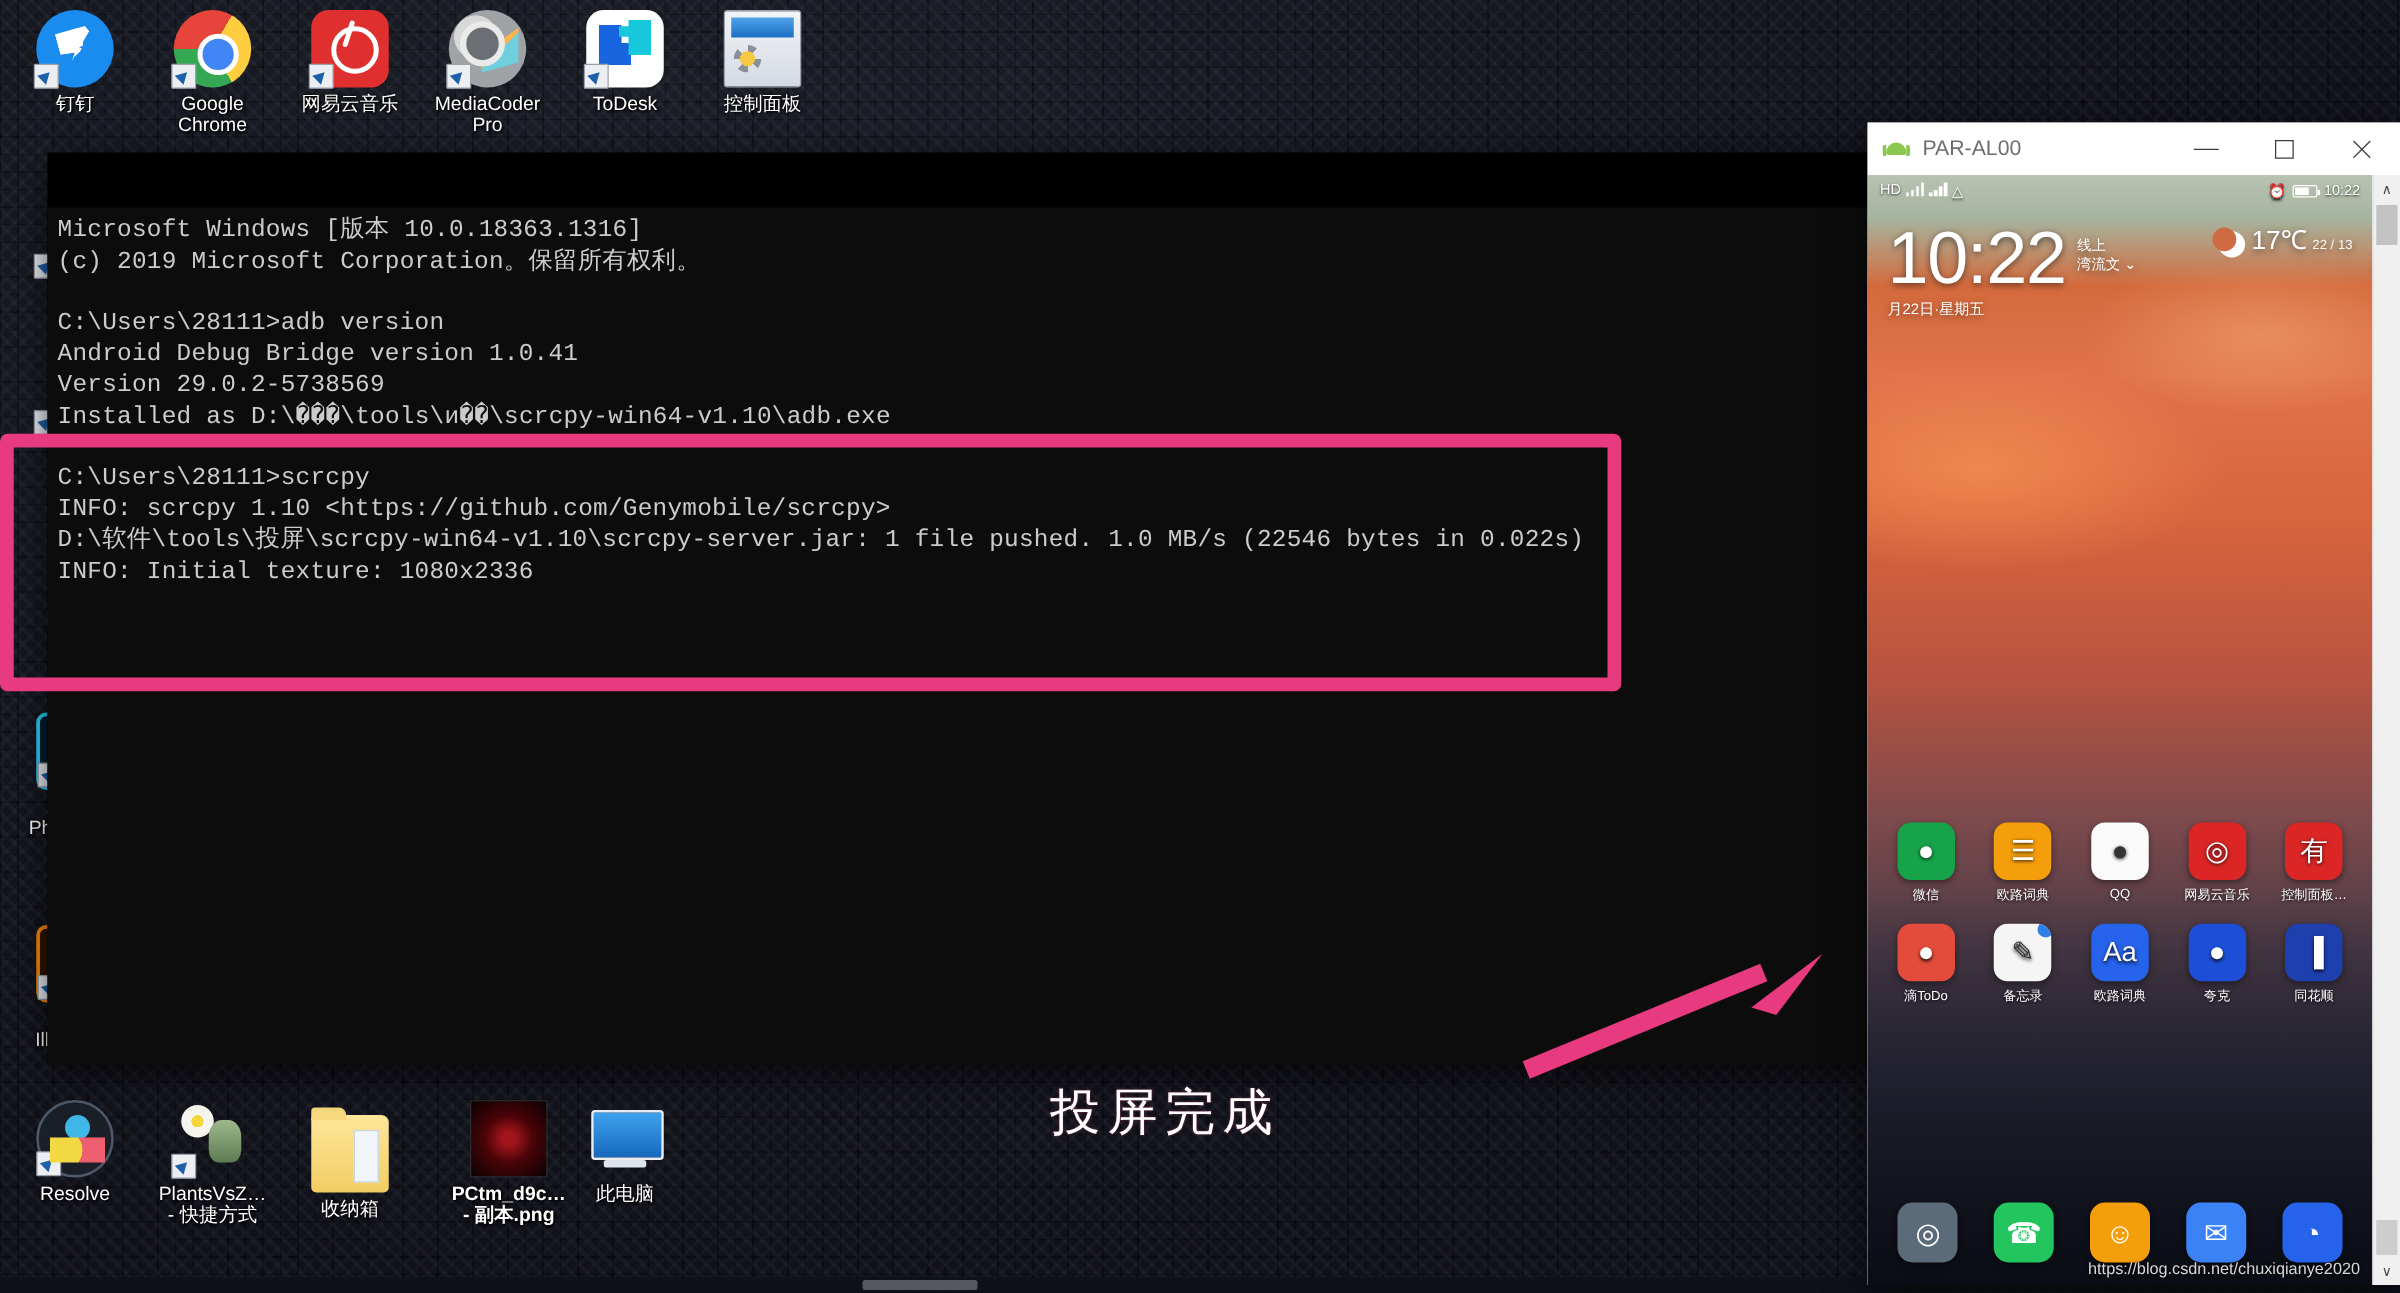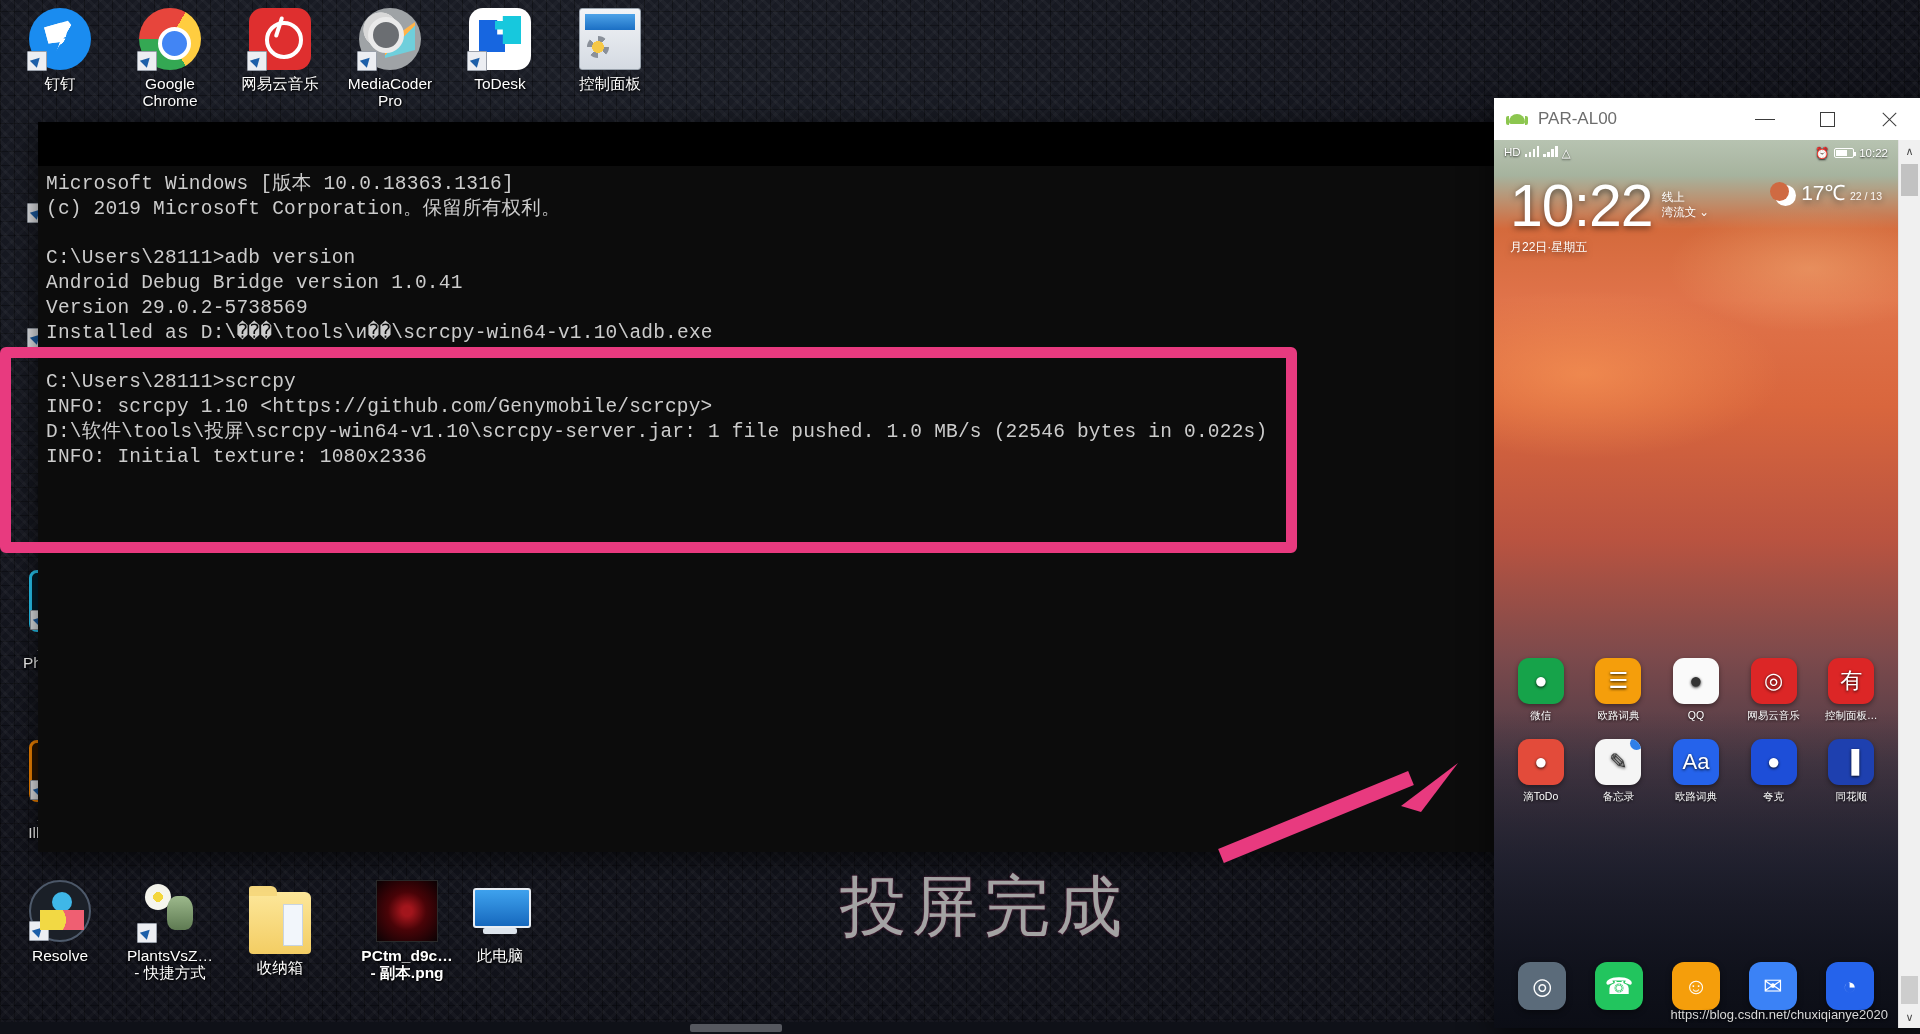--- a/index.html
+++ b/index.html
@@ -312,22 +312,22 @@
   #pink-arrow {
     position: absolute;
     left: 1215px; top: 760px;
     width: 250px; height: 110px;
     z-index: 41;
     pointer-events: none;
   }
   #done-text {
     position: absolute;
     left: 840px; top: 862px;
-    color: #a3a3a3;
-    font-size: 66px;
+    color: #ffffff;
+    font-size: 40px;
     font-family: "DejaVu Sans", sans-serif;
     letter-spacing: 6px;
     z-index: 41;
     white-space: nowrap;
     text-shadow: 0 0 2px rgba(232,58,127,0.5);
   }
 
   
   #phone-window {
     position: absolute;

